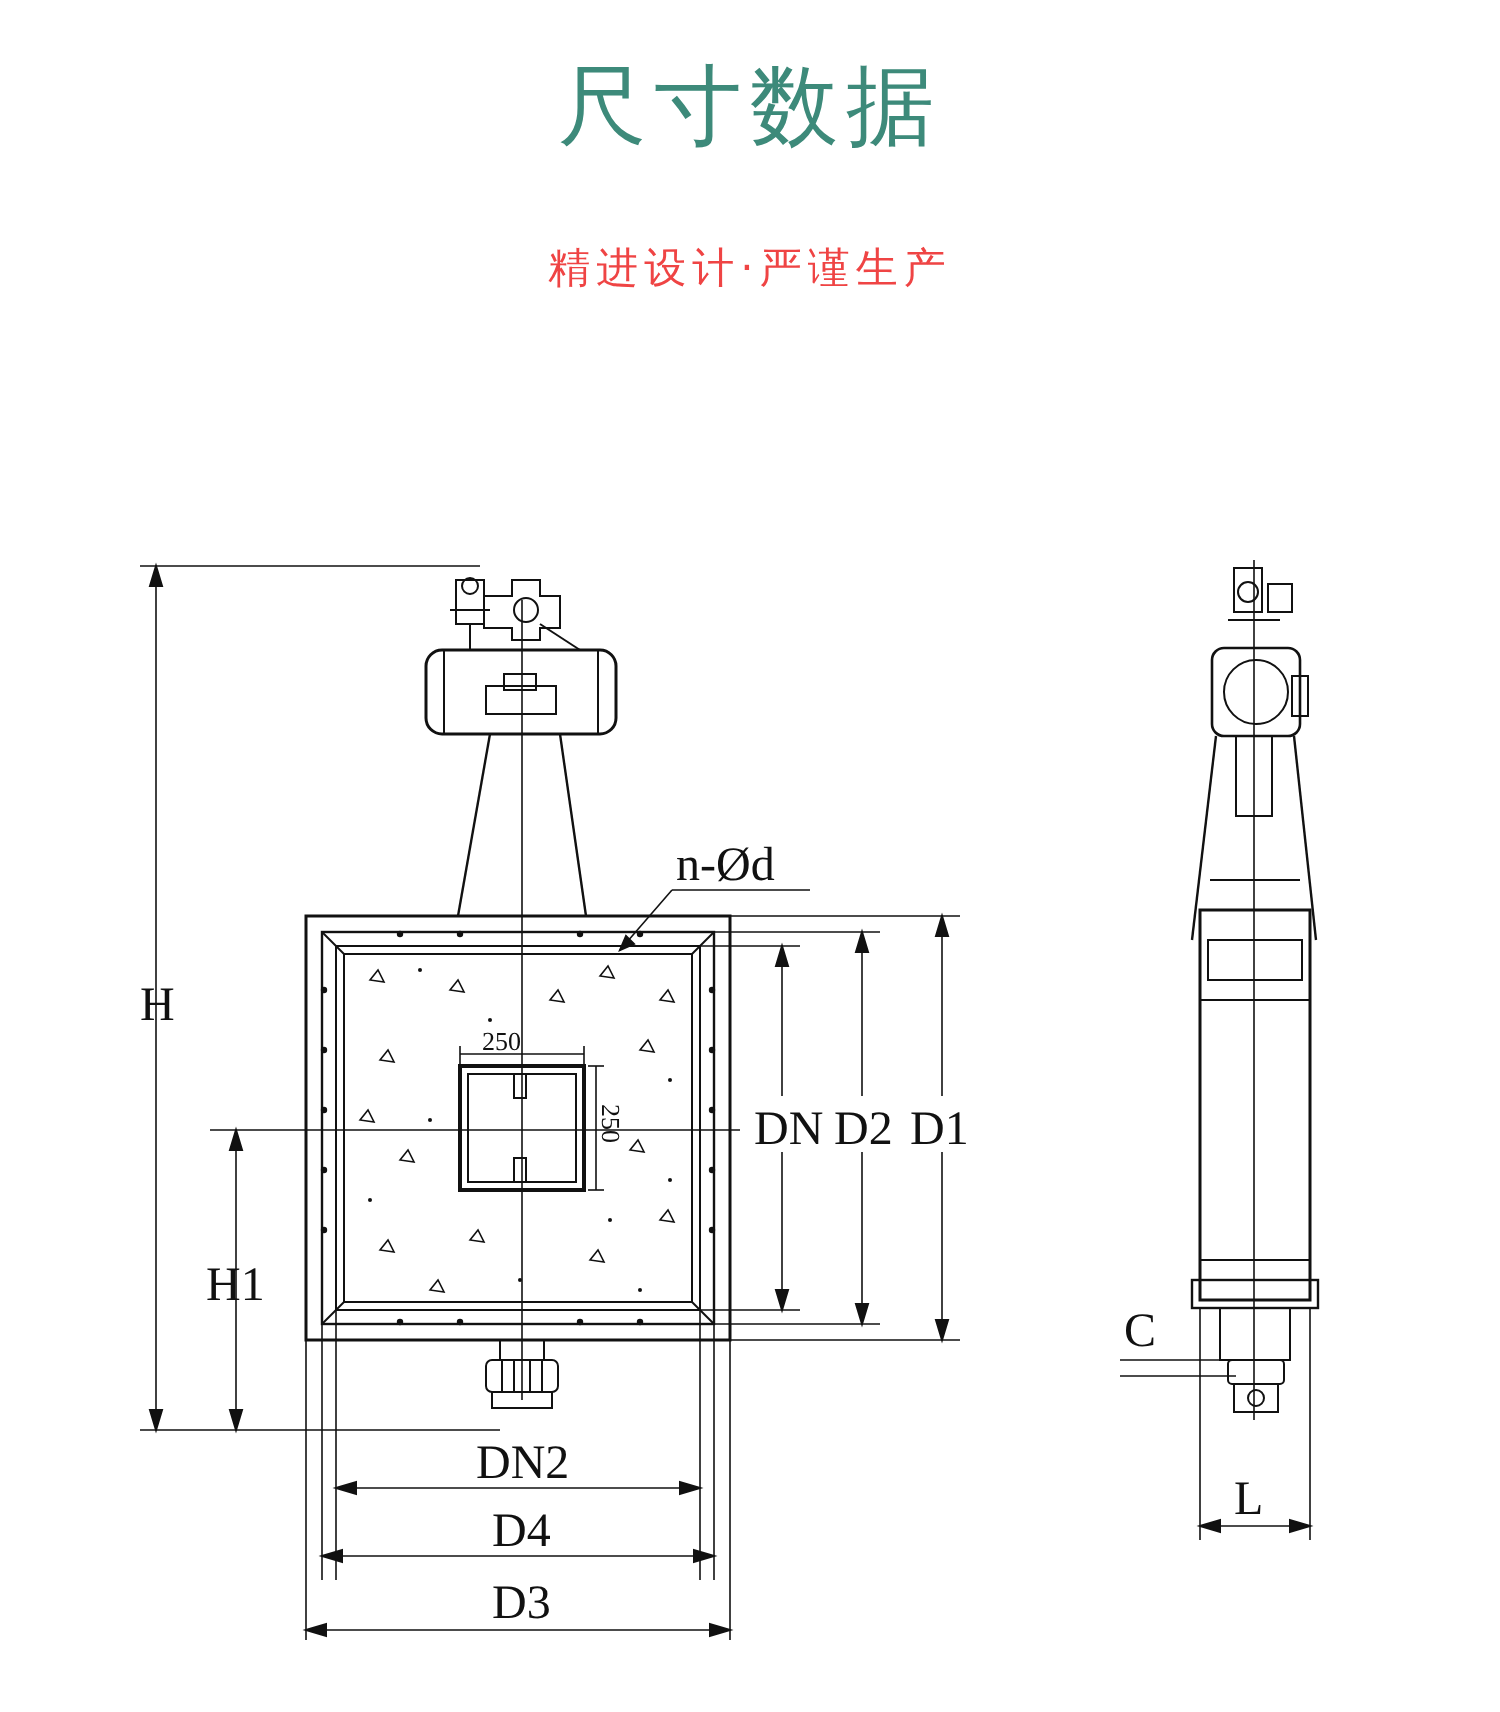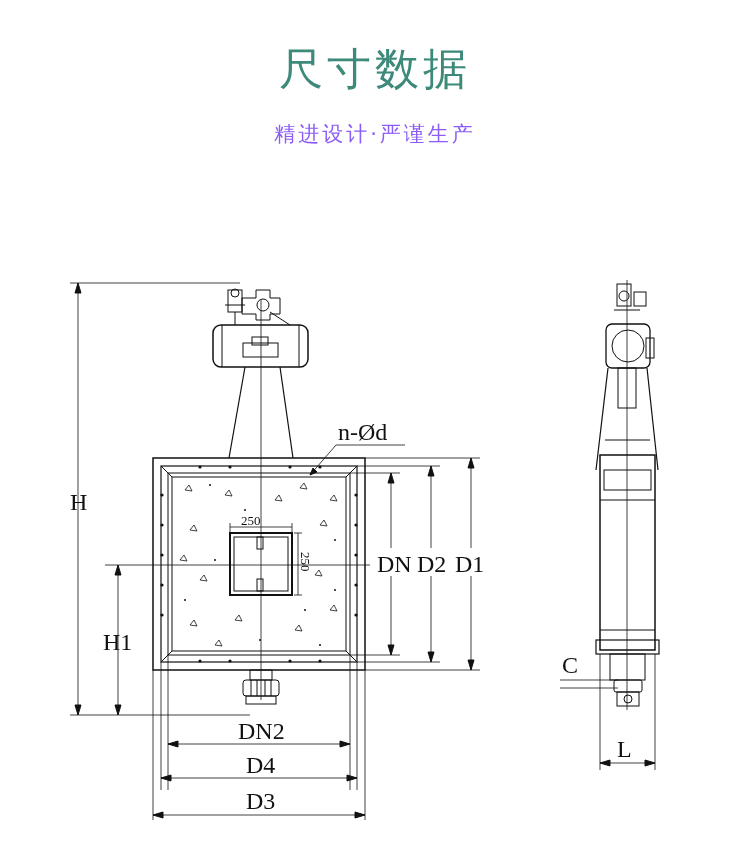--- a/index.html
+++ b/index.html
@@ -1,18 +1,18 @@
 <!DOCTYPE html>
 <html><head>
 <meta charset="utf-8">
 <style>
   html, body { margin: 0; padding: 0; background: #ffffff; }
   body { width: 750px; height: 856px; position: relative; overflow: hidden; font-family: "Liberation Sans", sans-serif; }
-  .title { position: absolute; left: 0; width: 750px; top: 40px; text-align: center; font-size: 44px; color: #3d8a7a; font-family: "DejaVu Sans", sans-serif; letter-spacing: 4px; font-weight: 300; }
-  .subtitle { position: absolute; left: 0; width: 750px; top: 120px; text-align: center; font-size: 21px; color: #8b5cf6; font-family: "DejaVu Sans", sans-serif; letter-spacing: 3px; }
+  .title { position: absolute; left: 0; width: 750px; top: 24px; text-align: center; font-size: 44px; color: #3d8a7a; font-family: "DejaVu Sans", sans-serif; letter-spacing: 4px; font-weight: 300; }
+  .subtitle { position: absolute; left: 0; width: 750px; top: 120px; text-align: center; font-size: 21px; color: #ef4444; font-family: "DejaVu Sans", sans-serif; letter-spacing: 3px; }
   svg.drawing { position: absolute; left: 0; top: 0; }
   .lbl { font-family: "Liberation Serif", serif; fill: #111111; }
 </style>
 </head>
 <body>
 
 <div class="title">尺寸数据</div>
 <div class="subtitle">精进设计·严谨生产</div>
 
 <svg class="drawing" width="750" height="856" viewBox="0 0 750 856" xmlns="http://www.w3.org/2000/svg" stroke="#111" fill="none" stroke-width="1">

